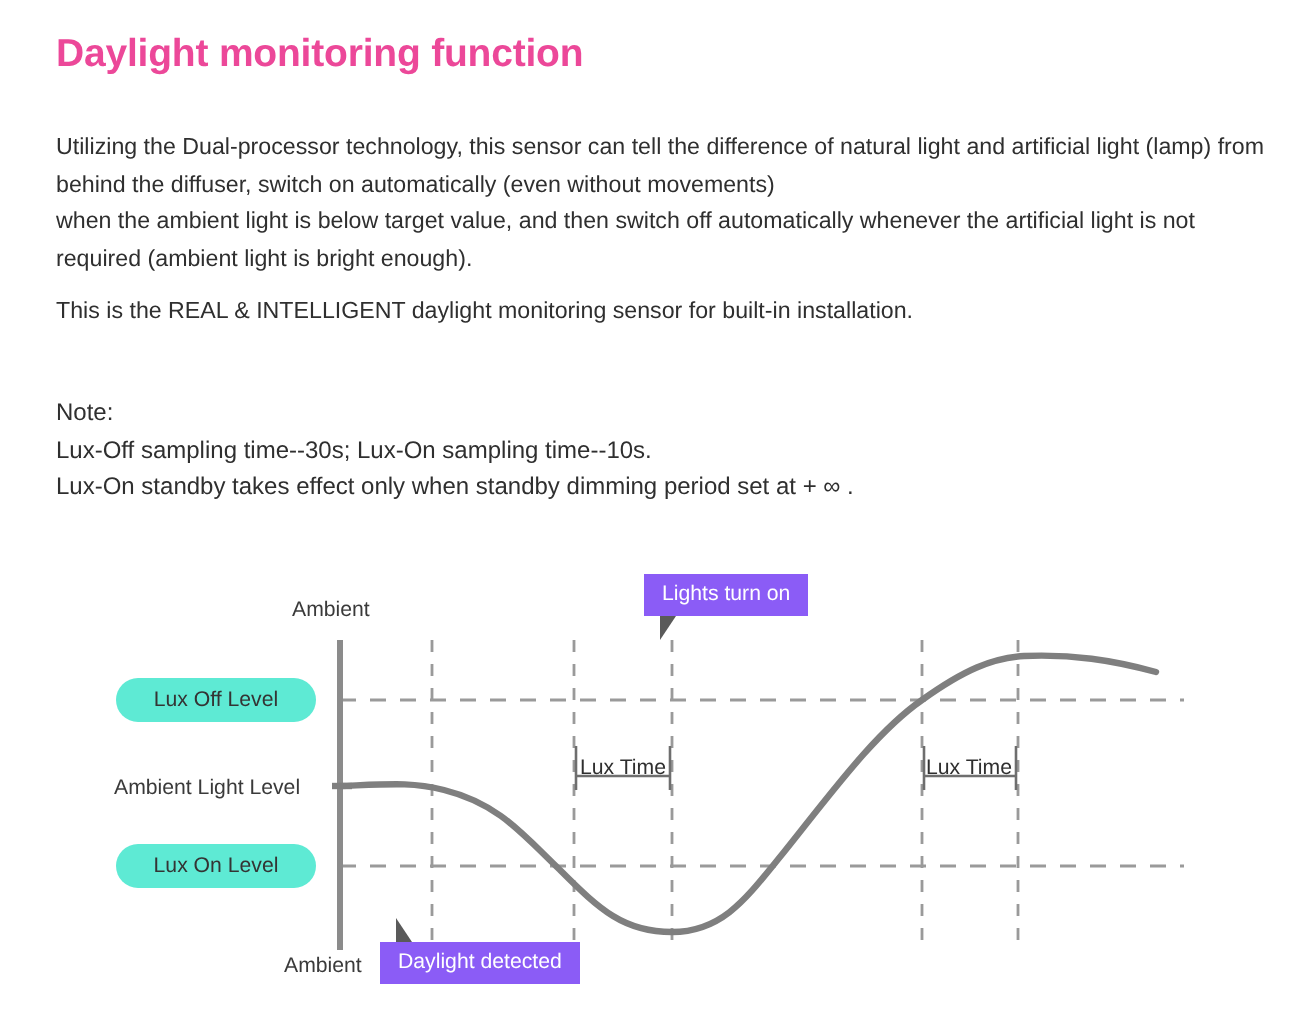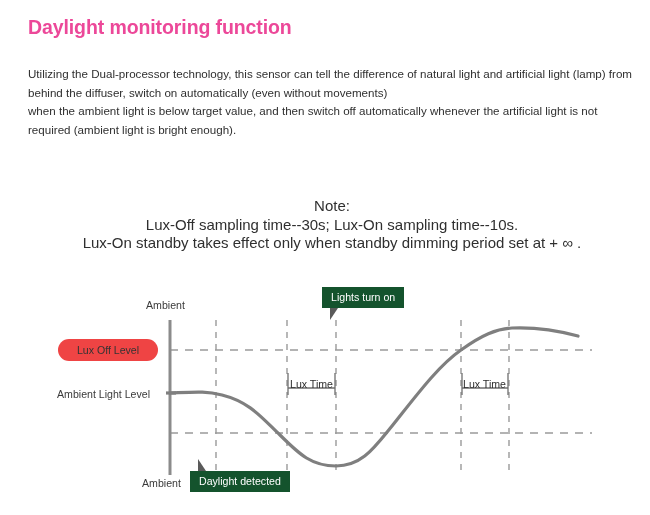--- a/index.html
+++ b/index.html
@@ -42,24 +42,23 @@
     line-height: 18.5px;
     color: #2f2f2f;
   }
   .para-1 { top: 65px; }
   .para-2 { top: 147px; }
   .note-block {
     position: absolute;
     left: 28px;
     top: 197px;
     width: 608px;
-    font-size: 15px;
+    font-size: 12px;
     line-height: 18.5px;
     color: #2f2f2f;
-    text-align: center;
   }
   .note-line { white-space: nowrap; }
 
   
   #chart {
     position: absolute;
     left: 0;
     top: 278px;
     width: 650px;
     height: 237px;
@@ -74,35 +73,35 @@
     font-size: 10.6px;
     color: #3a3a3a;
     white-space: nowrap;
   }
   .ch-brighter { left: 146px; top: 21px; }
   .ch-darker   { left: 142px; top: 199px; }
   .ch-ambient  { left: 57px;  top: 110px; }
 
   .pill {
     position: absolute;
-    background: #ef4444;
+    background: #5eead4;
     color: #343434;
     border-radius: 11px;
     font-size: 10.6px;
     height: 22px;
     line-height: 22px;
     text-align: center;
     white-space: nowrap;
   }
   .pill-off { left: 58px; top: 61px; width: 100px; }
   .pill-on  { left: 58px; top: 144px; width: 100px; }
 
   .callout {
     position: absolute;
-    background: #14532d;
+    background: #8b5cf6;
     color: #ffffff;
     font-size: 10.6px;
     height: 21px;
     line-height: 21px;
     padding: 0 9px;
     white-space: nowrap;
   }
   .callout .tail {
     position: absolute;
     width: 0;
@@ -137,20 +136,21 @@
   .luxtime-2 { left: 463px; top: 100px; }
 </style>
 </head>
 <body>
 
 <div id="page">
 
   <div class="page-title">Daylight monitoring function</div>
 
   <div class="body-block para-1">Utilizing the Dual-processor technology, this sensor can tell the difference of natural light and artificial light (lamp) from behind the diffuser, switch on automatically (even without movements)<br>when the ambient light is below target value, and then switch off automatically whenever the artificial light is not required (ambient light is bright enough).</div>
+  <div class="body-block para-2">This is the REAL &amp; INTELLIGENT daylight monitoring sensor for built-in installation.</div>
 
   <div class="note-block">
     <div class="note-line">Note:</div>
     <div class="note-line">Lux-Off sampling time--30s; Lux-On sampling time--10s.</div>
     <div class="note-line">Lux-On standby takes effect only when standby dimming period set at + ∞ .</div>
   </div>
 
   <div id="chart">
 
     <svg width="650" height="237" viewBox="0 0 650 237">
@@ -192,20 +192,21 @@
         <line x1="508" y1="95" x2="508" y2="117"></line>
       </g>
     </svg>
 
     <div class="ch-label ch-brighter">Ambient</div>
     <div class="ch-label ch-darker">Ambient</div>
 
     <div class="ch-label ch-ambient">Ambient Light Level</div>
 
     <div class="pill pill-off">Lux Off Level</div>
+    <div class="pill pill-on">Lux On Level</div>
 
     <div class="callout callout-on">
       <span>Lights turn on</span>
       <span class="tail"></span>
     </div>
     <div class="callout callout-occ">
       <span>Daylight detected</span>
       <span class="tail"></span>
     </div>
 

